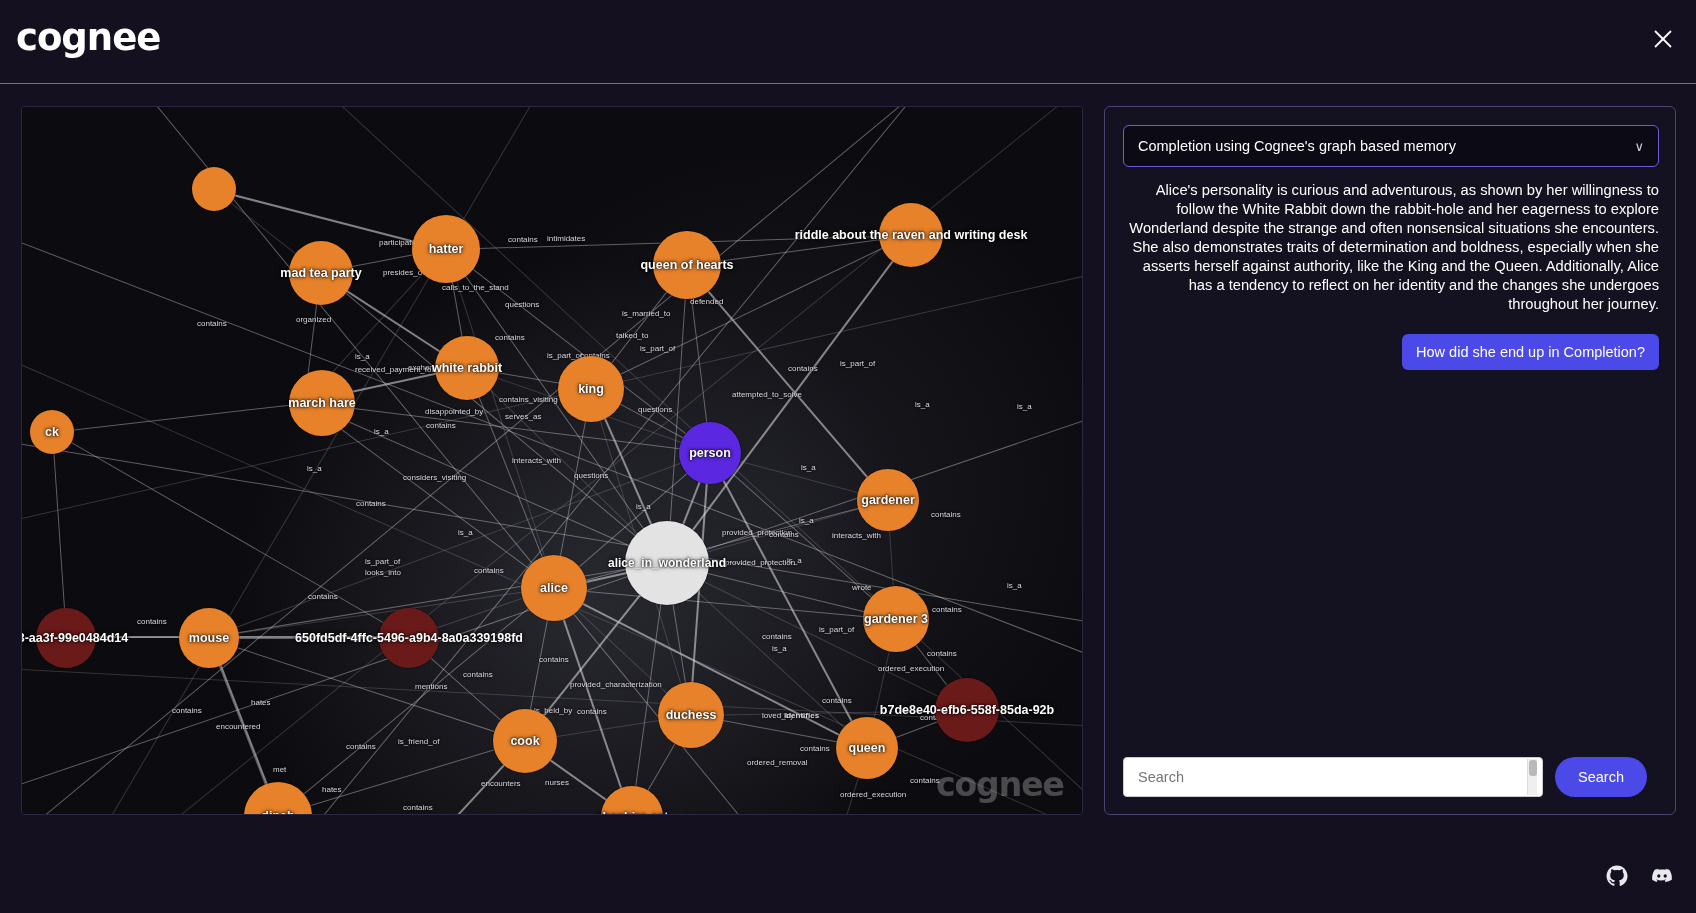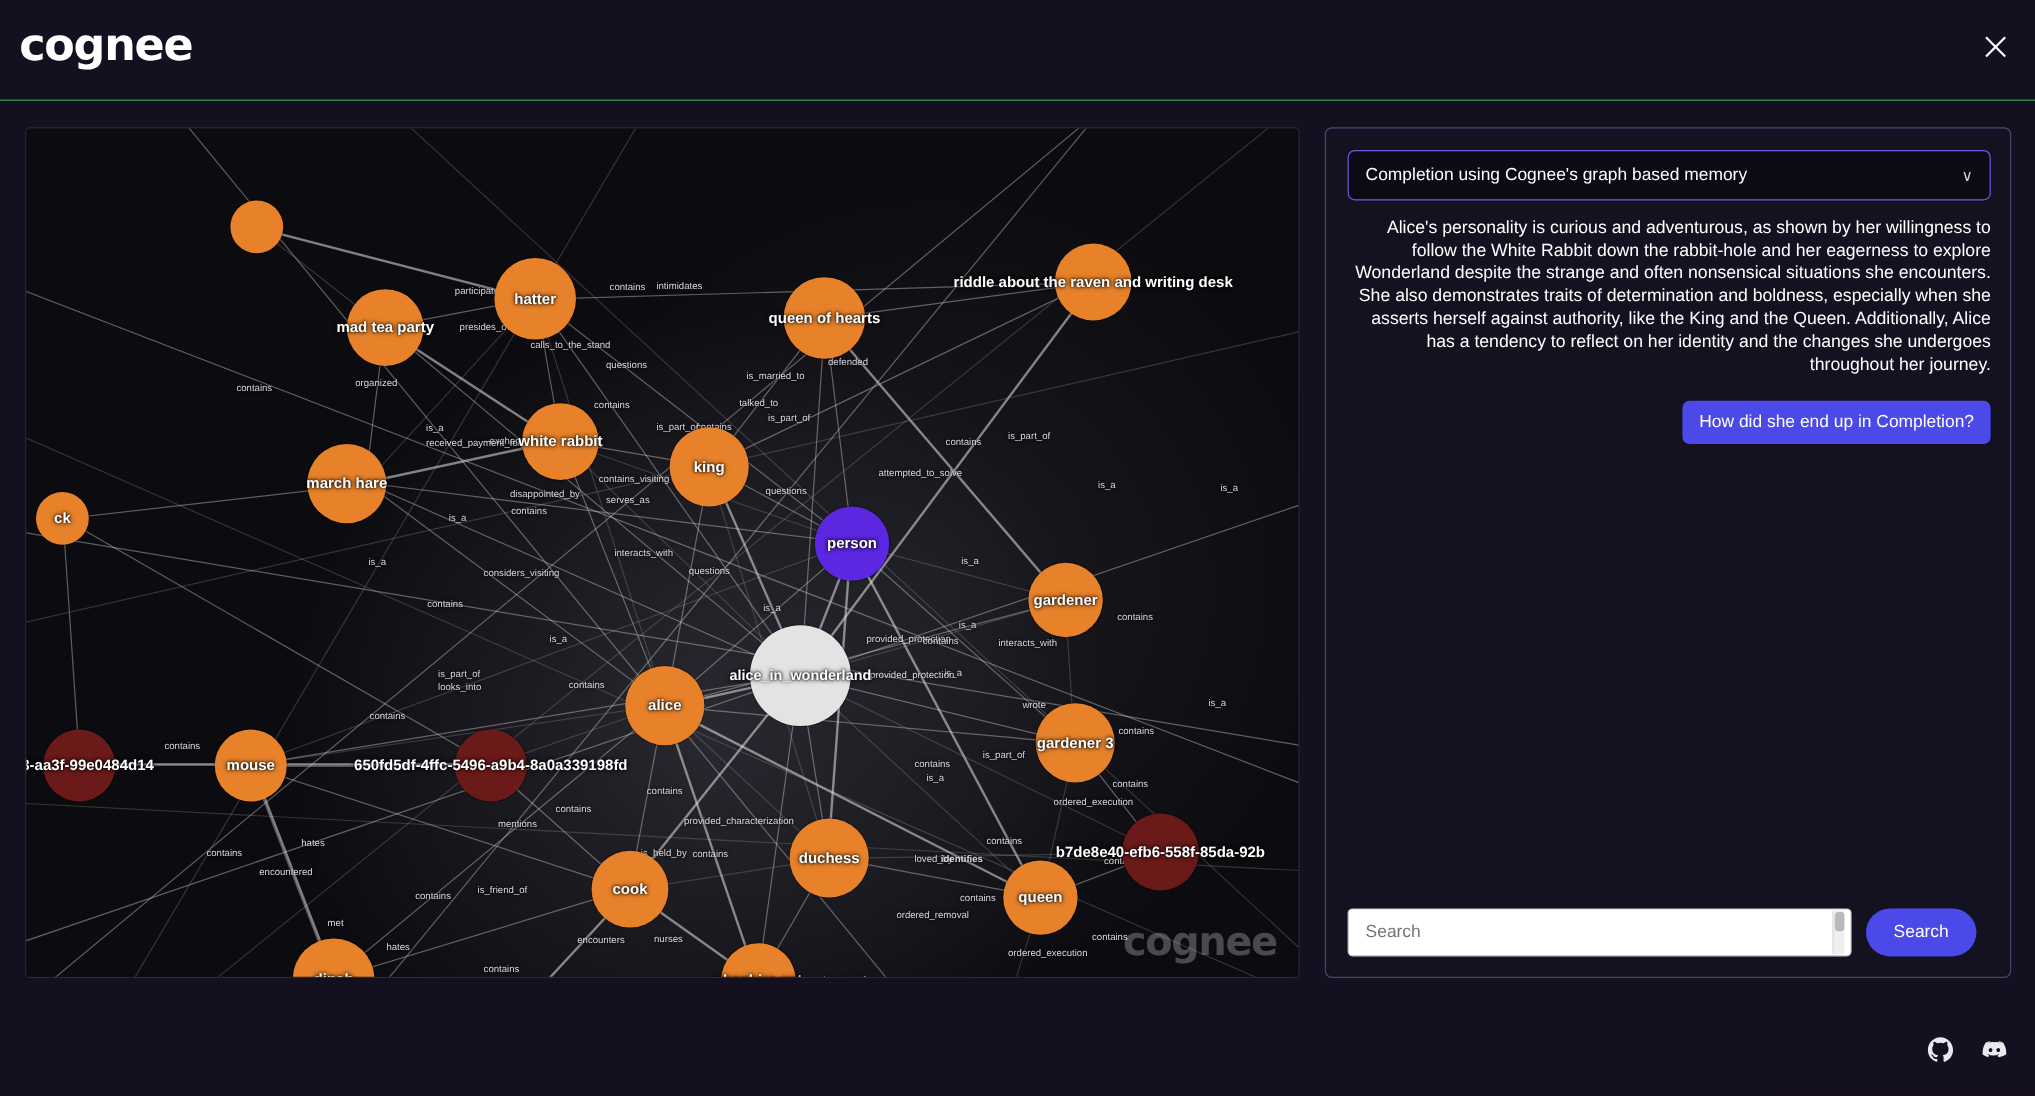--- a/index.html
+++ b/index.html
@@ -407,21 +407,21 @@
         <div class="node" style="left: 631px; top: 124px; width: 68px; height: 68px; background: rgb(232, 130, 42);">
           <span class="node-label">queen of hearts</span>
         </div>
         <div class="node" style="left: 857px; top: 96px; width: 64px; height: 64px; background: rgb(232, 130, 42);">
           <span class="node-label">riddle about the raven and writing desk</span>
         </div>
         <div class="node" style="left: 170px; top: 60px; width: 44px; height: 44px; background: rgb(232, 130, 42);"></div>
         <div class="node" style="left: 413px; top: 229px; width: 64px; height: 64px; background: rgb(232, 130, 42);">
           <span class="node-label">white rabbit</span>
         </div>
-        <div class="node" style="left: 234px; top: 263px; width: 66px; height: 66px; background: rgb(232, 130, 42);">
+        <div class="node" style="left: 267px; top: 263px; width: 66px; height: 66px; background: rgb(232, 130, 42);">
           <span class="node-label">march hare</span>
         </div>
         <div class="node" style="left: 536px; top: 249px; width: 66px; height: 66px; background: rgb(232, 130, 42);">
           <span class="node-label">king</span>
         </div>
         <div class="node" style="left: 657px; top: 315px; width: 62px; height: 62px; background: rgb(91, 39, 224);">
           <span class="node-label">person</span>
         </div>
         <div class="node" style="left: 835px; top: 362px; width: 62px; height: 62px; background: rgb(232, 130, 42);">
           <span class="node-label">gardener</span>

